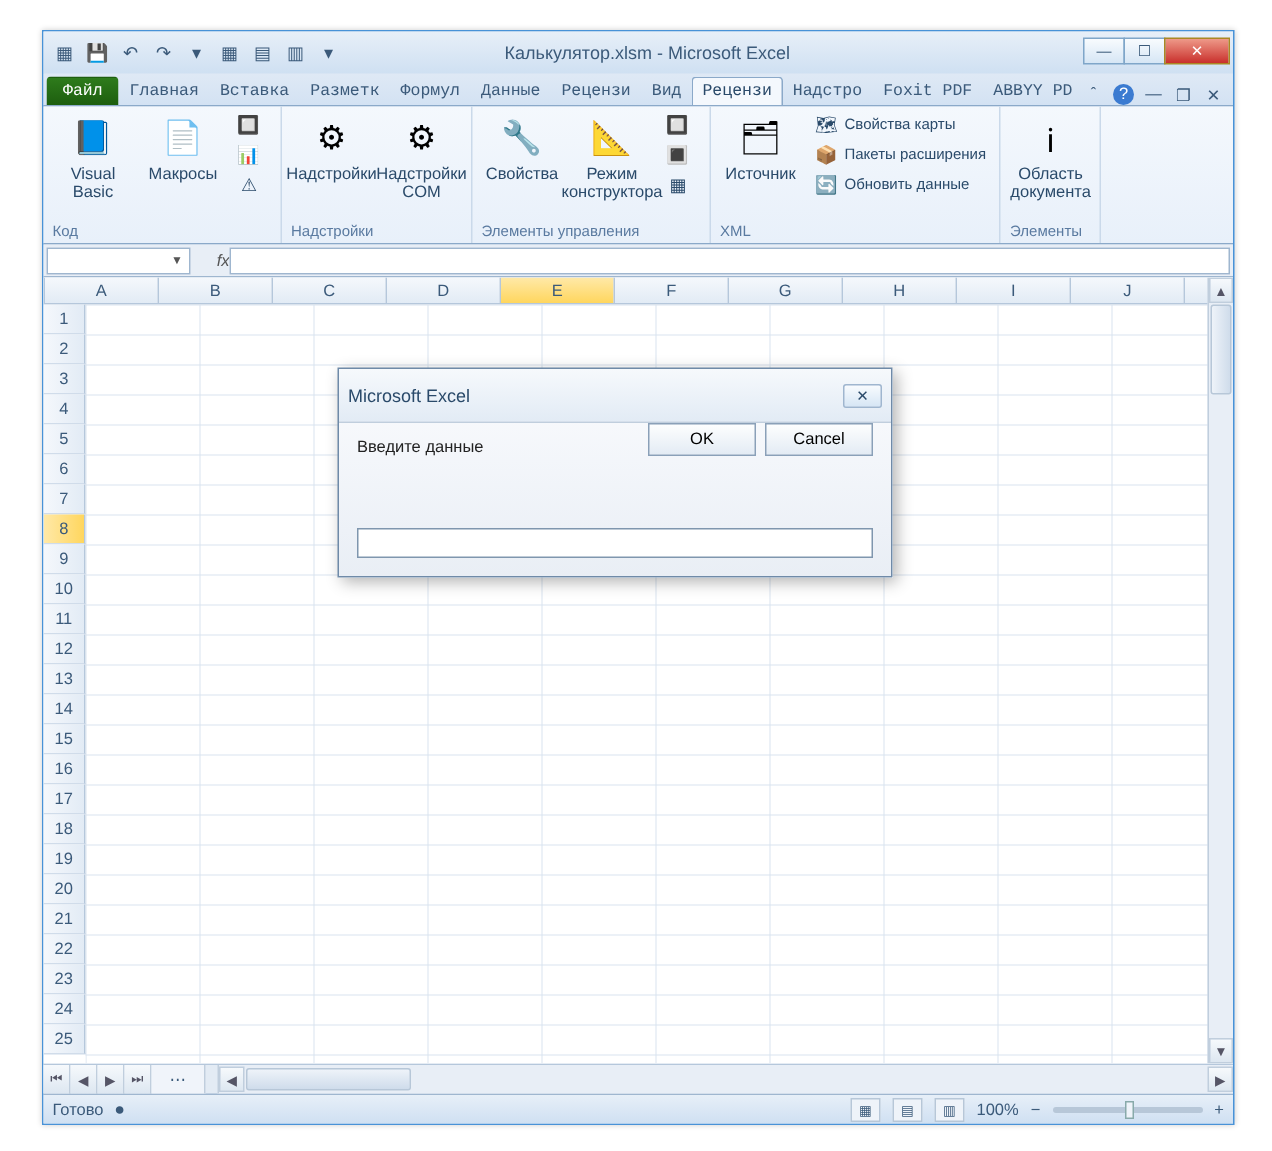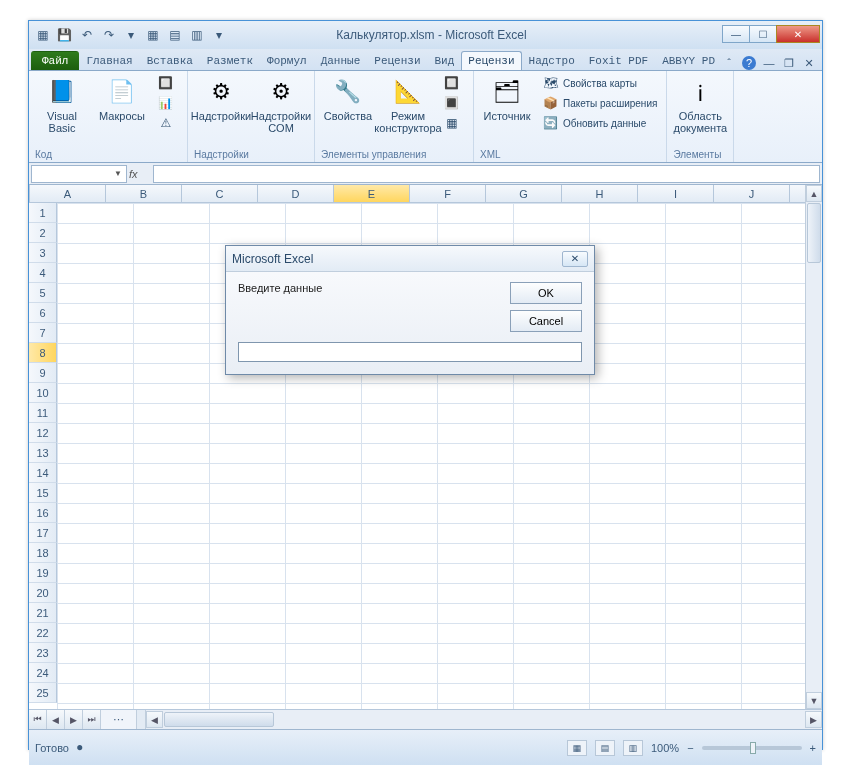--- a/index.html
+++ b/index.html
@@ -34,21 +34,21 @@
 .bigbtn .bicon { width: 32px; height: 32px; display: flex; align-items: center; justify-content: center; font-size: 22px; }
 .bigbtn .blabel { font-size: 11px; text-align: center; line-height: 1.1; color: #2a4a6a; }
 .smallstack { display: flex; flex-direction: column; gap: 2px; }
 .smallbtn { display: flex; align-items: center; gap: 4px; font-size: 10px; color: #2a4a6a; padding: 1px 3px; }
 .smallbtn .sicon { width: 16px; height: 16px; display: flex; align-items: center; justify-content: center; font-size: 12px; }
 
 
 .formulabar { height: 22px; background: #e8eef6; border-bottom: 1px solid #9fb6cf; display: flex; align-items: center; }
 .namebox { width: 96px; height: 18px; border: 1px solid #9fb6cf; background: #fff; margin: 0 2px; font-size: 11px; padding: 0 4px; display: flex; align-items: center; justify-content: space-between; }
 .namebox .dd { font-size: 8px; color: #555; }
-.fx { width: 24px; text-align: left; font-size: 11px; font-style: italic; color: #555; }
+.fx { width: 24px; text-align: right; font-size: 11px; font-style: italic; color: #555; }
 .formula-input { flex: 1; height: 18px; border: 1px solid #9fb6cf; background: #fff; margin-right: 2px; }
 
 
 .grid-wrap { position: relative; height: 524px; background: #fff; overflow: hidden; display: flex; flex-direction: column; }
 .colhdr { display: flex; height: 18px; border-bottom: 1px solid #b5c7db; }
 .corner { width: 28px; background: #e8eef6; border-right: 1px solid #b5c7db; }
 .ch { flex: 0 0 76px; background: linear-gradient(#f5f8fc,#e2ebf5); border-right: 1px solid #b5c7db; text-align: center; font-size: 11px; color: #3b5a7a; line-height: 18px; }
 .ch.sel { background: linear-gradient(#ffe9a8,#ffd65e); }
 .gridbody { display: flex; flex: 1; overflow: hidden; }
 .rowhdrs { width: 28px; display: flex; flex-direction: column; }
@@ -69,33 +69,33 @@
 .navbtns { display: flex; }
 .navbtns .nb { width: 18px; border-right: 1px solid #c0cedd; display:flex;align-items:center;justify-content:center;font-size:9px;color:#556;background:linear-gradient(#f6f9fc,#dde7f1);}
 .stab { padding: 0 12px; font-size: 11px; border-right: 1px solid #c0cedd; display:flex;align-items:center; background:#f0f4fa;color:#3b5a7a;}
 .stab.active { background:#fff; font-weight: bold; border-top:1px solid #b5c7db;}
 .hscroll { flex:1; margin-left: 8px; display:flex; align-items:center; background:#e8eef6;border-left:1px solid #c0cedd;}
 .hscroll .arr{width:17px;height:17px;display:flex;align-items:center;justify-content:center;font-size:9px;color:#556;background:linear-gradient(#f6f9fc,#dde7f1);border:1px solid #c0cedd;}
 .hscroll .thumb{height:15px;width:110px;margin:0 1px;background:linear-gradient(#eef3f9,#cfdceb);border:1px solid #b7c7d8;border-radius:2px;}
 .hscroll .track{flex:1;}
 
 
-.status { height: 36px; background: linear-gradient(#e7eff8,#cfe0f2); border-top:1px solid #9fb6cf; display:flex; align-items:center; font-size:11px; color:#3b5a7a; padding:0 6px; gap:8px;}
+.status { height: 20px; background: linear-gradient(#e7eff8,#cfe0f2); border-top:1px solid #9fb6cf; display:flex; align-items:center; font-size:11px; color:#3b5a7a; padding:0 6px; gap:8px;}
 .status .spacer{flex:1;}
 .viewbtn{width:20px;height:16px;border:1px solid #b7c7d8;background:#eef3f9;display:flex;align-items:center;justify-content:center;font-size:9px;}
 .zoom-slider{width:100px;height:4px;background:#b7c7d8;position:relative;border-radius:2px;}
 .zoom-slider .zh{position:absolute;top:-4px;left:48px;width:6px;height:12px;background:#eef3f9;border:1px solid #8aa;}
 
 
 .dialog { position:absolute; left:225px; top:245px; width:370px; background:linear-gradient(#fbfcfe,#e9eef5); border:1px solid #6f8aa8; box-shadow:3px 3px 10px rgba(0,0,0,.3);}
-.dialog .dtitle{height:26px;display:flex;align-items:center;justify-content:space-between;padding:0 6px;font-size:12px;color:#2a4a6a;background:linear-gradient(#f6f9fc,#e2ebf5);border-bottom:1px solid #c0cedd;}
+.dialog .dtitle{height:36px;display:flex;align-items:center;justify-content:space-between;padding:0 6px;font-size:12px;color:#2a4a6a;background:linear-gradient(#f6f9fc,#e2ebf5);border-bottom:1px solid #c0cedd;}
 .dialog .dclose{width:26px;height:16px;border:1px solid #9fb6cf;background:linear-gradient(#f8fbfe,#d6e6f5);display:flex;align-items:center;justify-content:center;font-size:10px;border-radius:2px;}
 .dialog .dbody{padding:10px 12px 12px 12px;}
 .dialog .prompt{font-size:11px;color:#222;min-height:60px;}
-.dialog .dbtns{position:absolute;right:12px;top:36px;display:flex;flex-direction:column;gap:6px;}
+.dialog .dbtns{position:absolute;right:12px;top:36px;display:flex;flex-direction:row;gap:6px;}
 .dialog .dbtn{width:72px;height:22px;border:1px solid #8aa0b8;background:linear-gradient(#fdfefe,#e3ebf4);font-size:11px;display:flex;align-items:center;justify-content:center;}
 .dialog .dinput{width:100%;height:20px;border:1px solid #7f96ae;background:#fff;font-size:11px;padding:0 3px;}
 </style>
 </head>
 <body>
 
 <div class="window">
 
   <div class="titlebar">
     <div class="qat">

